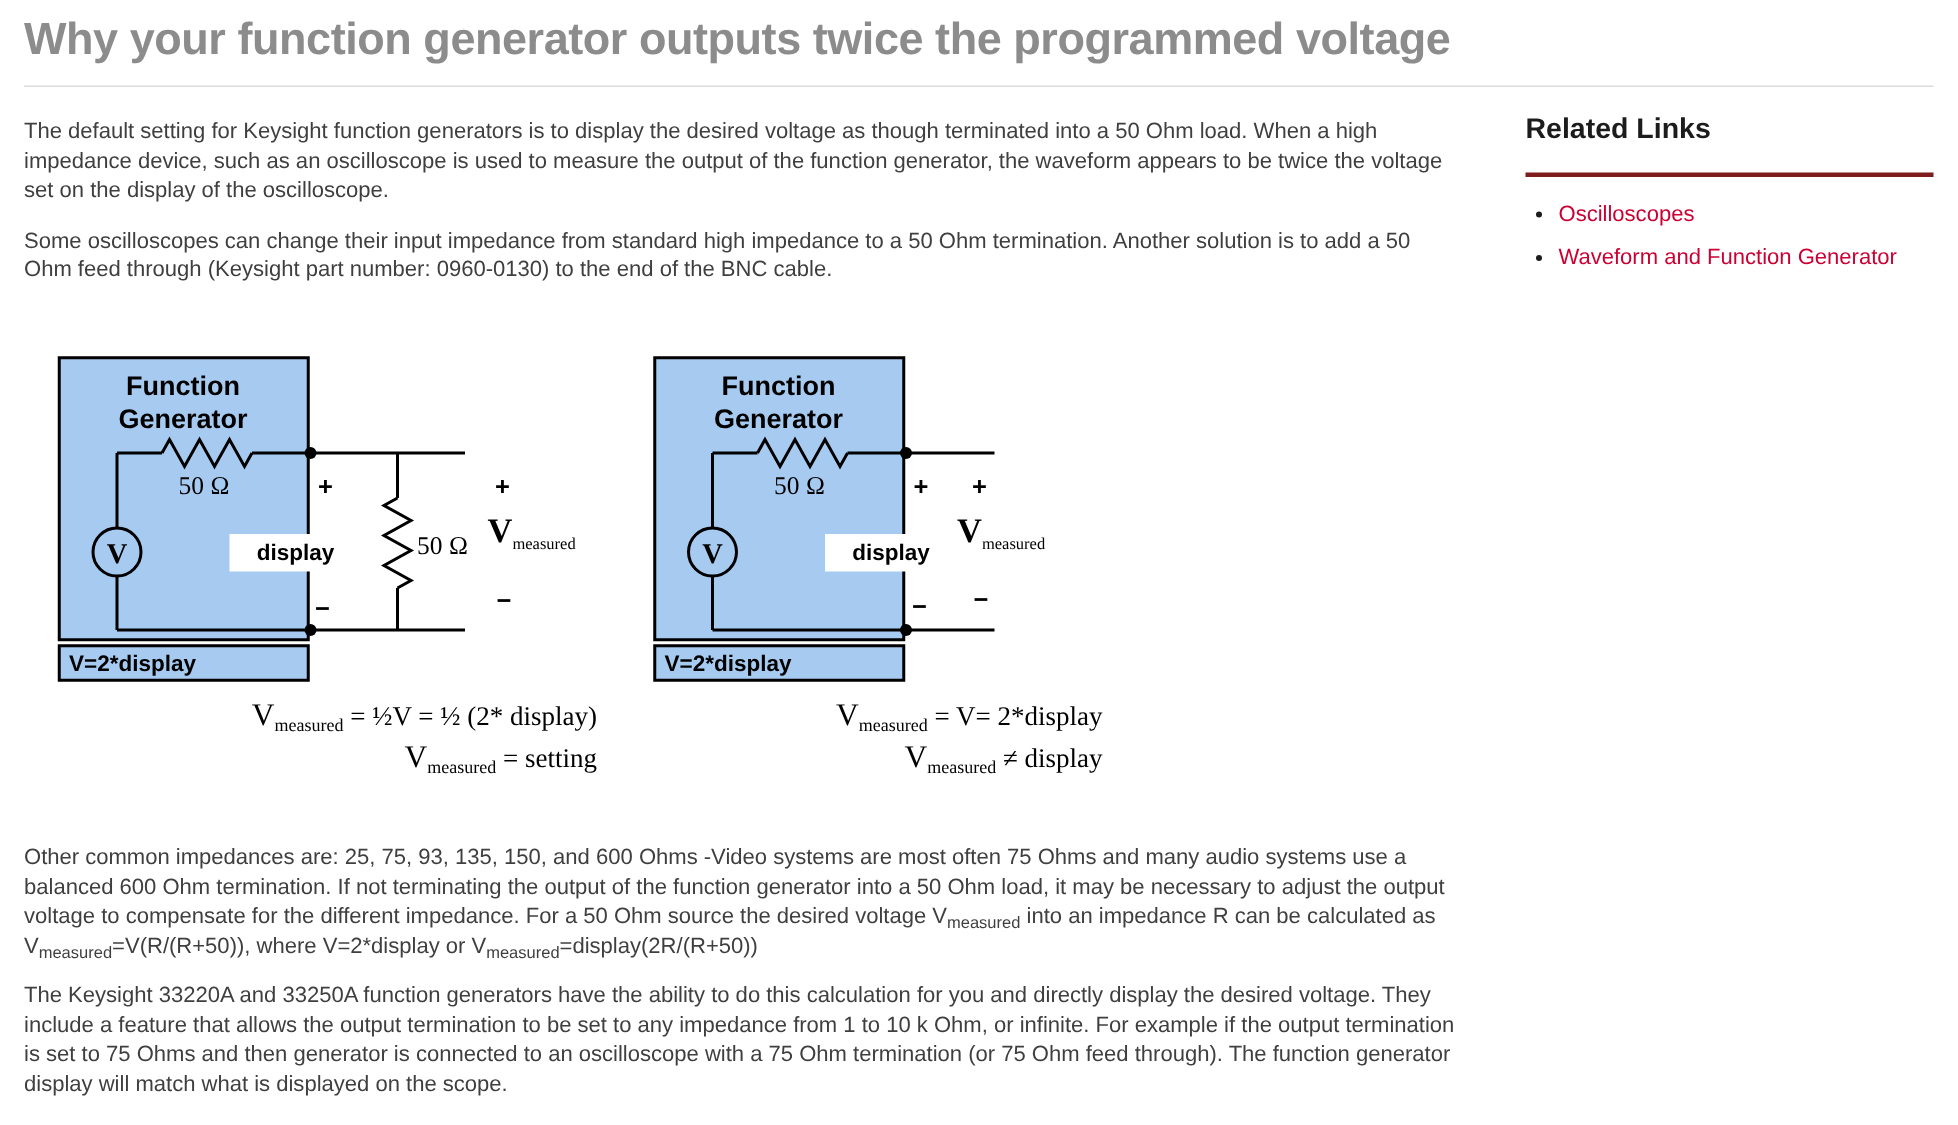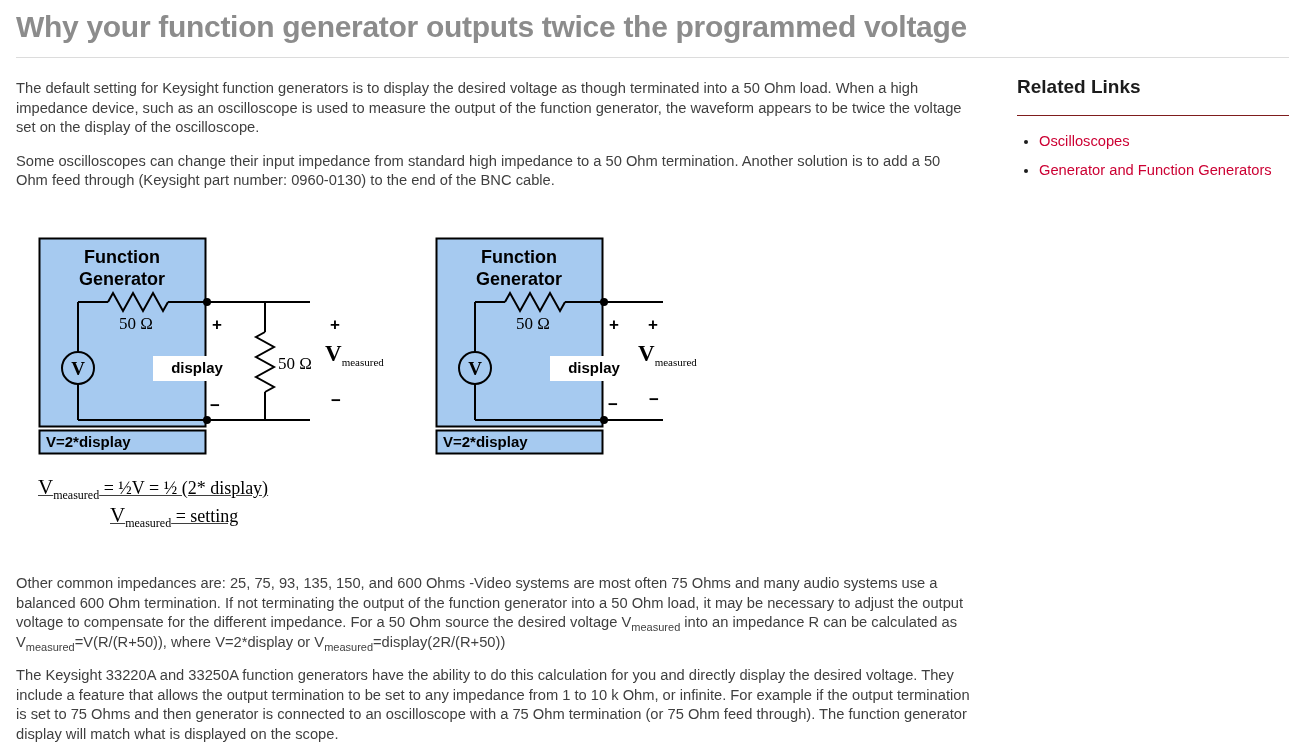--- a/index.html
+++ b/index.html
@@ -13,42 +13,42 @@
     letter-spacing:-0.3px;
   }
 
   .content { display:flex; align-items:flex-start; }
   .article { flex:0 0 975px; width:975px; padding-top:21px; font-size:14.7px; line-height:19.5px; color:#3f3f3f; }
   .article p { margin:0 17px 14px 0; }
   .bold { font-weight:400; }
   sub { font-size:11px; line-height:0; }
 
   .sidebar { flex:1 1 auto; margin-left:26px; padding-top:14px; }
-  .sidebar h2 { font-size:19px; color:#1c1c1c; margin:4px 0 0 0; padding-bottom:17px; border-bottom:1px solid #7f1d1d; font-weight:700; }
+  .sidebar h2 { font-size:19px; color:#1c1c1c; margin:4px 0 0 0; padding-bottom:17px; border-bottom:3px solid #7f1d1d; font-weight:700; }
   .sidebar ul { margin:17px 0 12px 0; padding-left:22px; }
   .sidebar li { margin-bottom:13px; font-size:14.7px; color:#1c1c1c; }
   .sidebar a { color:#cc0033; text-decoration:none; cursor:pointer; }
 
-  .diagram-row { display:flex; gap:37px; margin:46px 0 44px 22px;text-decoration:underline; }
+  .diagram-row { display:flex; gap:37px; margin:46px 0 44px 22px; }
   figure.circuit { margin:0; }
 
   .box { fill:#a6caf0; stroke:#000; stroke-width:2; }
   .wire path, .wire polyline { stroke:#000; stroke-width:2; fill:none; }
   .vsrc { fill:#a6caf0; stroke:#000; stroke-width:2; }
   .dot { fill:#000; }
   .svg-title   { font-family:"Liberation Sans", sans-serif; font-weight:700; font-size:18px; fill:#000; }
   .svg-ohm     { font-family:"Liberation Serif", serif; font-size:17px; fill:#000; }
   .svg-v       { font-family:"Liberation Serif", serif; font-weight:700; font-size:19px; fill:#000; }
   .svg-display { font-family:"Liberation Sans", sans-serif; font-weight:700; font-size:15px; fill:#000; }
   .svg-formula { font-family:"Liberation Sans", sans-serif; font-weight:700; font-size:15px; fill:#000; }
   .svg-sign    { font-family:"Liberation Sans", sans-serif; font-weight:700; font-size:17px; fill:#000; }
   .svg-vm      { font-family:"Liberation Serif", serif; font-weight:700; font-size:23px; fill:#000; }
   .svg-vm-sub  { font-family:"Liberation Serif", serif; font-size:11px; fill:#000; }
 
-  .eq-block { margin-top:14px; }
+  .eq-block { margin-top:2px;text-align:right; }
   .eq-line { font-family:"Liberation Serif", serif; font-size:18px; line-height:27px; color:#000; }
   .eq-line .vcap { font-size:21px; }
   .eq-line sub { font-size:12px; }
   .eq-indent { padding-left:72px; }
 </style>
 </head>
 <body>
 
 <div class="page">
 
@@ -121,30 +121,34 @@
             <text class="svg-ohm" x="98" y="92" text-anchor="middle">50 Ω</text>
             <text class="svg-v" x="40" y="138" text-anchor="middle">V</text>
             <text class="svg-display" x="159" y="136" text-anchor="middle">display</text>
             <text class="svg-formula" x="8" y="210">V=2*display</text>
             <text class="svg-sign" x="174" y="93">+</text>
             <text class="svg-sign" x="213" y="93">+</text>
             <text class="svg-sign" x="173" y="173">−</text>
             <text class="svg-sign" x="214" y="168">−</text>
             <text x="203" y="124"><tspan class="svg-vm">V</tspan><tspan class="svg-vm-sub" dy="5">measured</tspan></text>
           </svg>
+          <div class="eq-block">
+            <div class="eq-line"><span class="vcap">V</span><sub>measured</sub><span> = V= 2*display</span></div>
+            <div class="eq-line"><span class="vcap">V</span><sub>measured</sub><span> ≠ display</span></div>
+          </div>
         </figure>
 
       </div>
 
       <p><span>Other common impedances are: 25, </span><span class="bold">75</span><span>, 93, 135, 150, and </span><span class="bold">600</span><span> Ohms -Video systems are most often 75 Ohms and many audio systems use a balanced 600 Ohm termination. If not terminating the output of the function generator into a 50 Ohm load, it may be necessary to adjust the output voltage to compensate for the different impedance. For a 50 Ohm source the desired voltage V</span><sub>measured</sub><span> into an impedance R can be calculated as V</span><sub>measured</sub><span>=</span><span class="bold">V</span><span>(R/(R+50)), where </span><span class="bold">V</span><span>=2*display or V</span><sub>measured</sub><span>=display(2R/(R+50))</span></p>
       <p>The Keysight 33220A and 33250A function generators have the ability to do this calculation for you and directly display the desired voltage. They include a feature that allows the output termination to be set to any impedance from 1 to 10 k Ohm, or infinite. For example if the output termination is set to 75 Ohms and then generator is connected to an oscilloscope with a 75 Ohm termination (or 75 Ohm feed through). The function generator display will match what is displayed on the scope.</p>
     </main>
 
     <aside class="sidebar">
       <h2>Related Links</h2>
       <ul>
         <li><a>Oscilloscopes</a></li>
-        <li><a>Generator and Function Generators</a></li>
+        <li><a>Waveform and Function Generator</a></li>
       </ul>
     </aside>
 
   </div>
 </div>
 
 </body></html>

